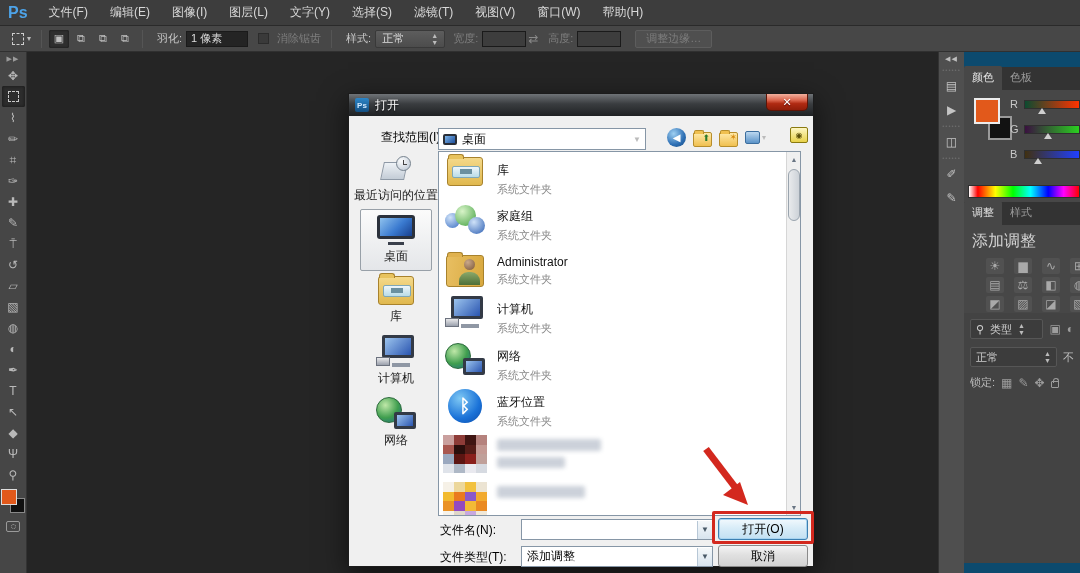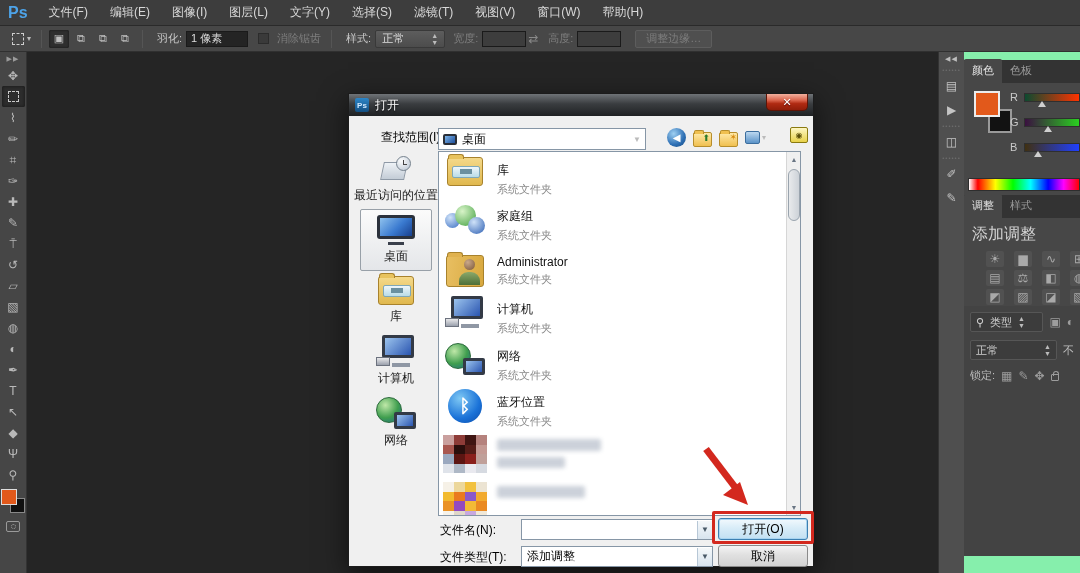--- a/index.html
+++ b/index.html
@@ -1,18 +1,18 @@
 <!DOCTYPE html>
 <html><head>
 <meta charset="utf-8">
 <style>
   * { margin:0; padding:0; box-sizing:border-box; }
   html,body { background:#111; }
   .screen{ position:relative; width:1080px; height:573px; overflow:hidden;
-           font-family:"Liberation Sans", sans-serif; background:#86efac; }
+           font-family:"Liberation Sans", sans-serif; background:#0c4a6e; }
 
   
   .menubar{ position:absolute; left:0; top:0; width:1080px; height:26px;
             background:#3d3d3d; border-bottom:1px solid #2a2a2a;
             display:flex; align-items:center; }
   .ps-logo{ color:#4da3e8; font-weight:bold; font-size:16px; padding:0 10px 0 8px; }
   .menu-item{ color:#d8d8d8; font-size:12px; padding:0 11px; height:26px;
               display:flex; align-items:center; cursor:default; }
 
   
@@ -63,21 +63,21 @@
   .canvas{ position:absolute; left:27px; top:52px; width:911px; height:521px; background:#252525; }
 
   
   .dock-strip{ position:absolute; left:938px; top:52px; width:26px; height:521px;
                background:#4f4f4f; border-left:1px solid #333; display:flex;
                flex-direction:column; align-items:center; }
   .strip-collapse{ color:#bdbdbd; font-size:7px; padding:3px 0; letter-spacing:1px; }
   .strip-icon{ color:#c4c4c4; font-size:12px; height:24px; display:flex; align-items:center; }
   .strip-dots{ color:#6c6c6c; font-size:6px; letter-spacing:1px; line-height:8px; }
 
-  .panelcol{ position:absolute; left:964px; top:60px; width:116px; height:422px; background:#434343; }
+  .panelcol{ position:absolute; left:964px; top:67px; width:116px; height:422px; background:#434343; }
   .ptabs{ height:23px; background:#333; display:flex; align-items:flex-end; }
   .ptab{ font-size:11px; color:#9b9b9b; padding:4px 8px 5px; }
   .ptab.active{ background:#474747; color:#e2e2e2; border-radius:2px 2px 0 0; }
   .color-body{ background:#474747; height:92px; position:relative; }
   .cp-fg{ position:absolute; left:10px; top:8px; width:26px; height:26px; background:#e2591b;
           border:2px solid #ececec; z-index:2; }
   .cp-bg{ position:absolute; left:24px; top:26px; width:24px; height:24px; background:#121212;
           border:2px solid #9a9a9a; }
   .slider-row{ position:absolute; left:46px; right:0; height:12px; display:flex; align-items:center; }
   .slider-row .lbl{ width:14px; color:#c9c9c9; font-size:11px; }

